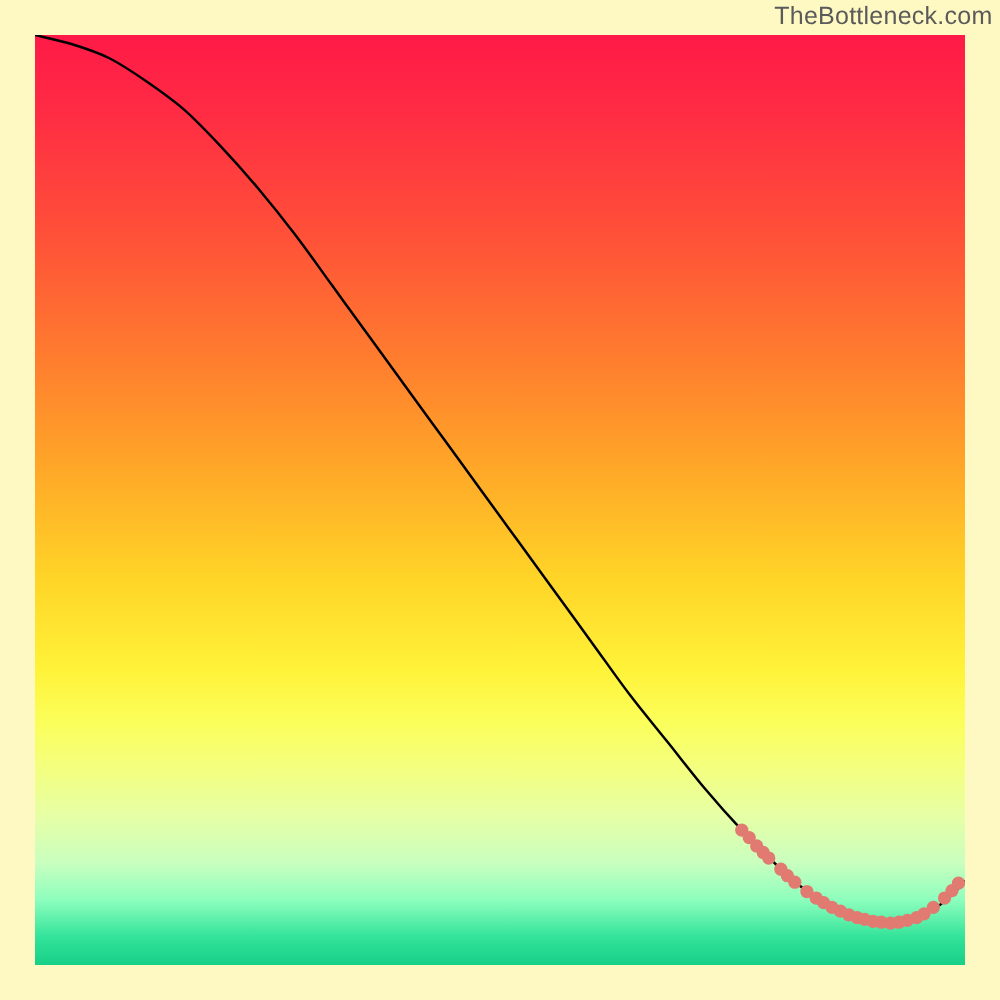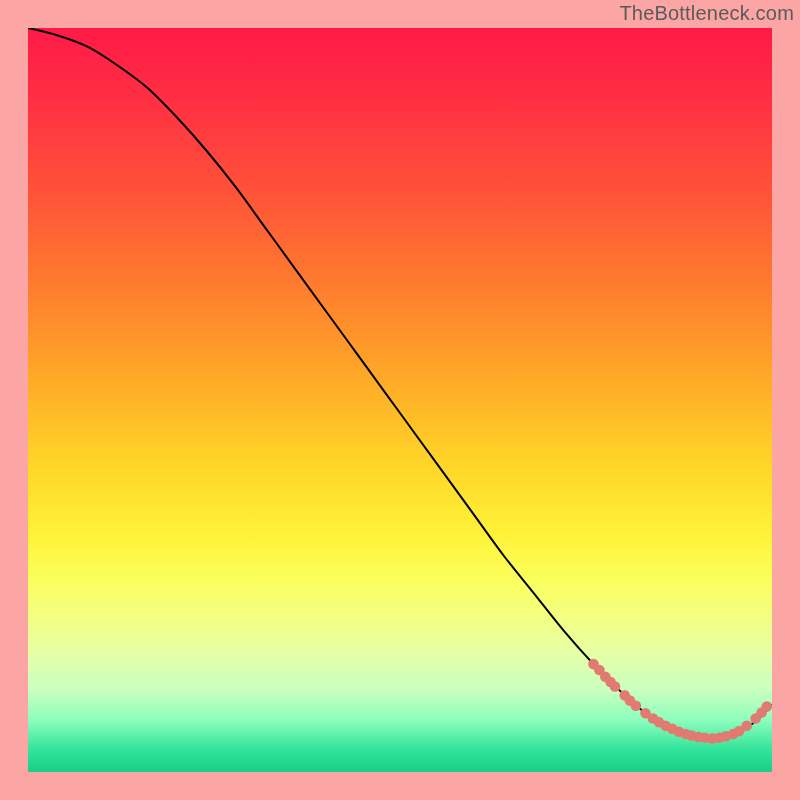--- a/index.html
+++ b/index.html
@@ -8,21 +8,21 @@
     width: 800px;
     height: 800px;
     background: #000;
     overflow: hidden;
     font-family: Arial, Helvetica, sans-serif;
   }
   .frame {
     position: relative;
     width: 800px;
     height: 800px;
-    background: #fca5a5;
+    background: #fef9c3;
   }
   .watermark {
     position: absolute;
     top: 2px;
     right: 6px;
     color: #5a5a5a;
     font-size: 20px;
     font-weight: 500;
     letter-spacing: 0.2px;
   }

